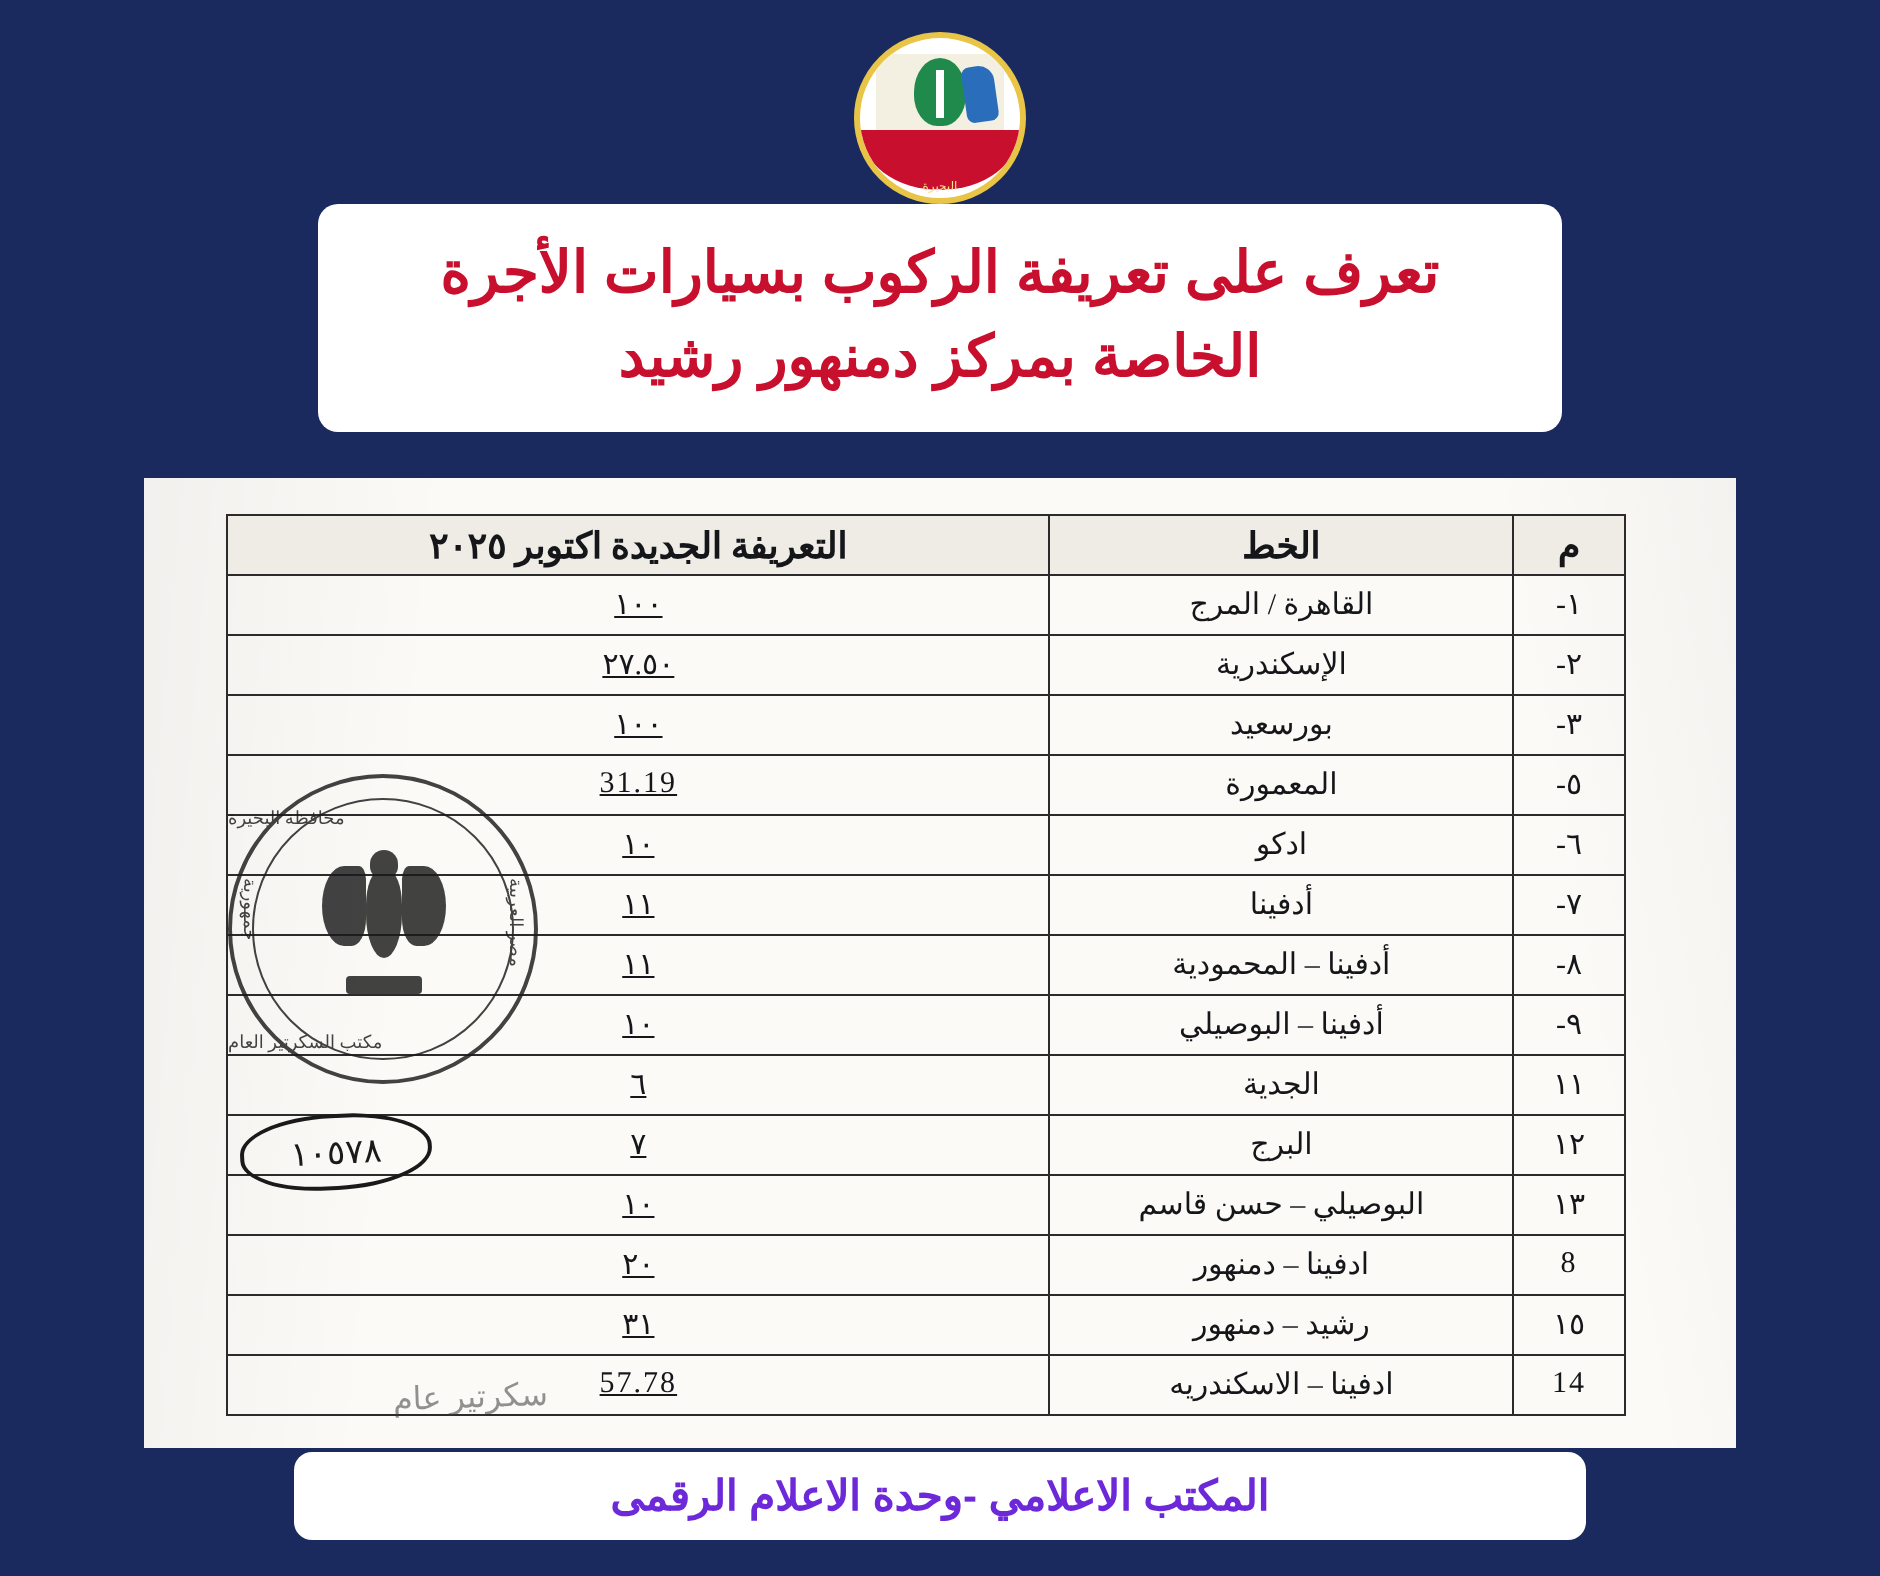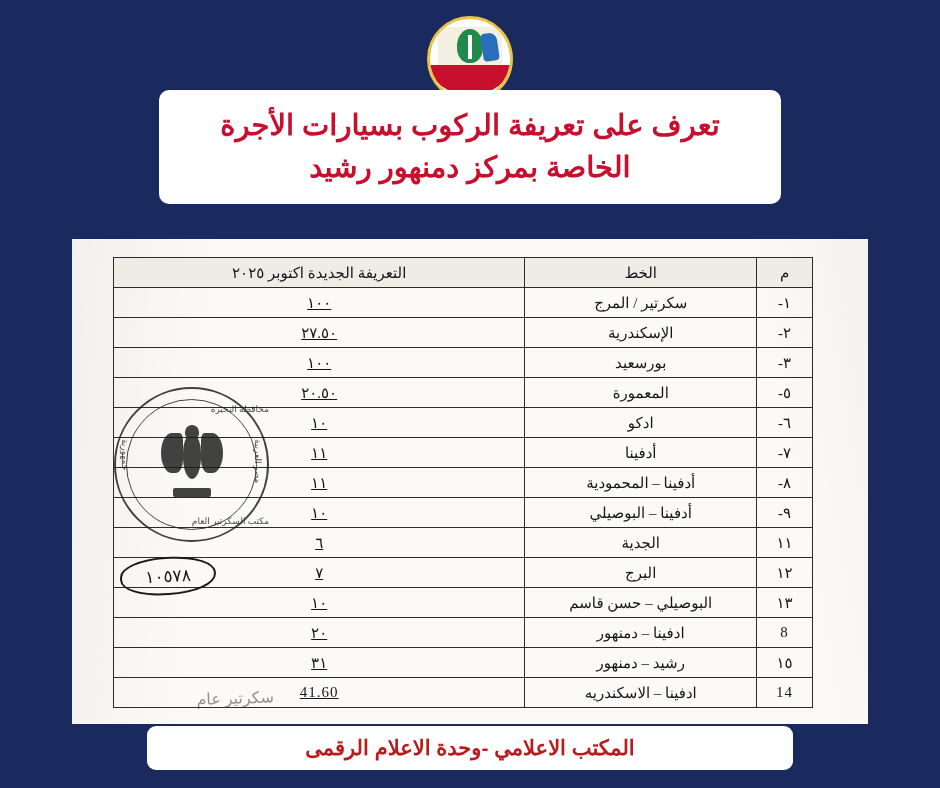--- a/index.html
+++ b/index.html
@@ -68,21 +68,21 @@
   .logo-badge {
     position: absolute;
     bottom: 2px; left: 50%; transform: translateX(-50%);
     font-size: 6px; color: #ffe08a;
     letter-spacing: 0.5px;
   }
 
   
   .title-banner {
     position: absolute;
-    top: 90px; left: 50%;
+    top: 102px; left: 50%;
     transform: translateX(-50%);
     width: 622px;
     background: #ffffff;
     border-radius: 10px;
     padding: 14px 36px 16px;
     text-align: center;
   }
   .title-line {
     color: #c8102e;
     font-weight: bold;
@@ -120,22 +120,22 @@
   }
   table.tariff th, table.tariff td {
     border: 1px solid #2b2b2b;
     height: 30px;
     font-size: 15px;
     text-align: center;
     padding: 0 6px;
     background: transparent;
   }
   table.tariff thead th {
-    font-weight: normal;
-    font-size: 15px;
+    font-weight: bold;
+    font-size: 18px;
     background: #efece6;
   }
   col.c-no    { width: 56px; }
   col.c-line  { width: 232px; }
   col.c-fare  { width: 412px; }
 
   td.fare { font-size: 15px; letter-spacing: 1px; text-decoration: underline; }
   td.no   { letter-spacing: 1px; }
 
   
@@ -152,21 +152,21 @@
     border-radius: 50%;
   }
   .stamp-ring2 {
     position: absolute; inset: 12px;
     border: 1.5px solid #1a1a1a;
     border-radius: 50%;
   }
   .stamp-top-text, .stamp-bottom-text {
     position: absolute;
     left: 0; right: 0;
-    text-align: right;
+    text-align: left;
     font-family: "Liberation Serif", serif;
     font-size: 9px;
     color: #1a1a1a;
     direction: rtl;
   }
   .stamp-top-text { top: 17px; }
   .stamp-bottom-text { bottom: 16px; }
   .stamp-eagle {
     position: absolute;
     top: 38px; left: 50%;
@@ -249,21 +249,21 @@
     bottom: 18px; left: 50%;
     transform: translateX(-50%);
     width: 646px; height: 44px;
     background: #ffffff;
     border-radius: 9px;
     display: flex;
     align-items: center;
     justify-content: center;
   }
   .footer-text {
-    color: #b91c1c;
+    color: #6d28d9;
     font-weight: bold;
     font-size: 21px;
     direction: rtl;
   }
 </style>
 </head>
 <body>
 
 <div id="page">
 
@@ -294,37 +294,37 @@
         <thead>
           <tr>
             <th>م</th>
             <th>الخط</th>
             <th>التعريفة الجديدة اكتوبر ٢٠٢٥</th>
           </tr>
         </thead>
         <tbody id="tariff-body">
             <tr>
               <td class="no">١-</td>
-              <td class="line">سكرتير / المرج</td>
+              <td class="line">القاهرة / المرج</td>
               <td class="fare">١٠٠</td>
             </tr>
             <tr>
               <td class="no">٢-</td>
               <td class="line">الإسكندرية</td>
               <td class="fare">٢٧.٥٠</td>
             </tr>
             <tr>
               <td class="no">٣-</td>
               <td class="line">بورسعيد</td>
               <td class="fare">١٠٠</td>
             </tr>
             <tr>
               <td class="no">٥-</td>
               <td class="line">المعمورة</td>
-              <td class="fare">٢٠.٥٠</td>
+              <td class="fare">31.19</td>
             </tr>
             <tr>
               <td class="no">٦-</td>
               <td class="line">ادكو</td>
               <td class="fare">١٠</td>
             </tr>
             <tr>
               <td class="no">٧-</td>
               <td class="line">أدفينا</td>
               <td class="fare">١١</td>
@@ -360,21 +360,21 @@
               <td class="fare">٢٠</td>
             </tr>
             <tr>
               <td class="no">١٥</td>
               <td class="line">رشيد – دمنهور</td>
               <td class="fare">٣١</td>
             </tr>
             <tr>
               <td class="no">14</td>
               <td class="line">ادفينا – الاسكندريه</td>
-              <td class="fare">41.60</td>
+              <td class="fare">57.78</td>
             </tr>
           </tbody>
       </table>
 
       <div class="stamp">
         <div class="stamp-ring"></div>
         <div class="stamp-ring2"></div>
         <div class="stamp-top-text">محافظة البحيرة</div>
         <div class="stamp-eagle">
           <div class="wing-l"></div>

